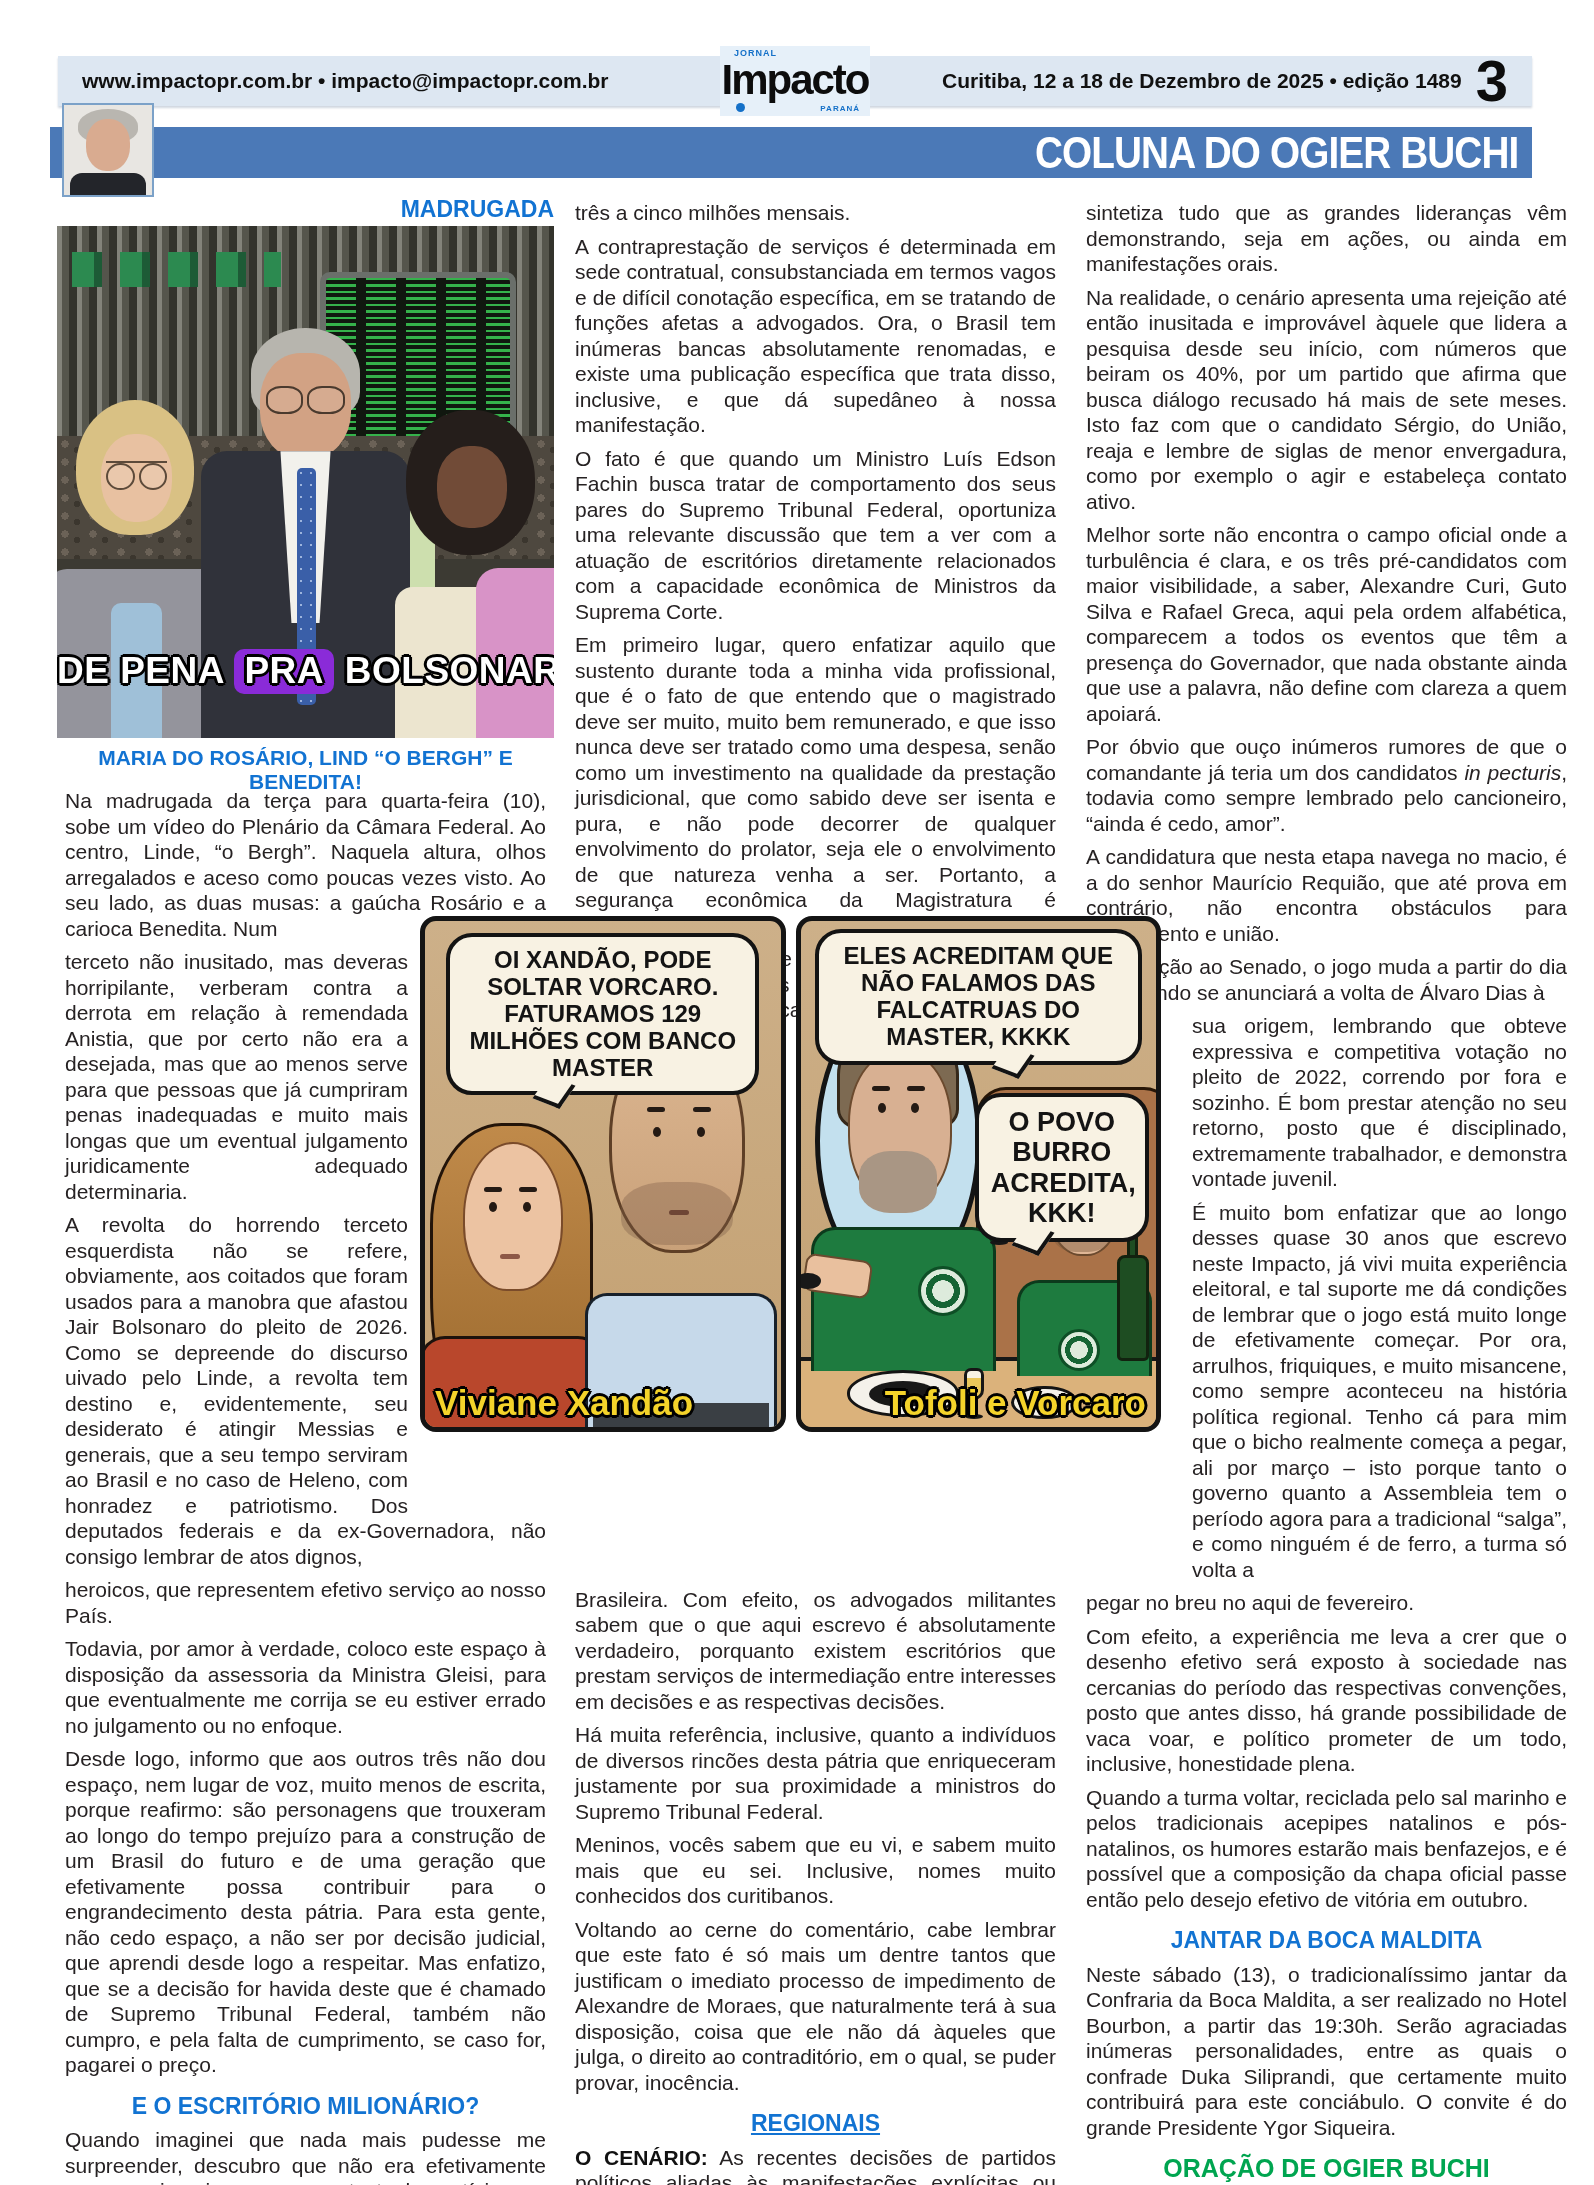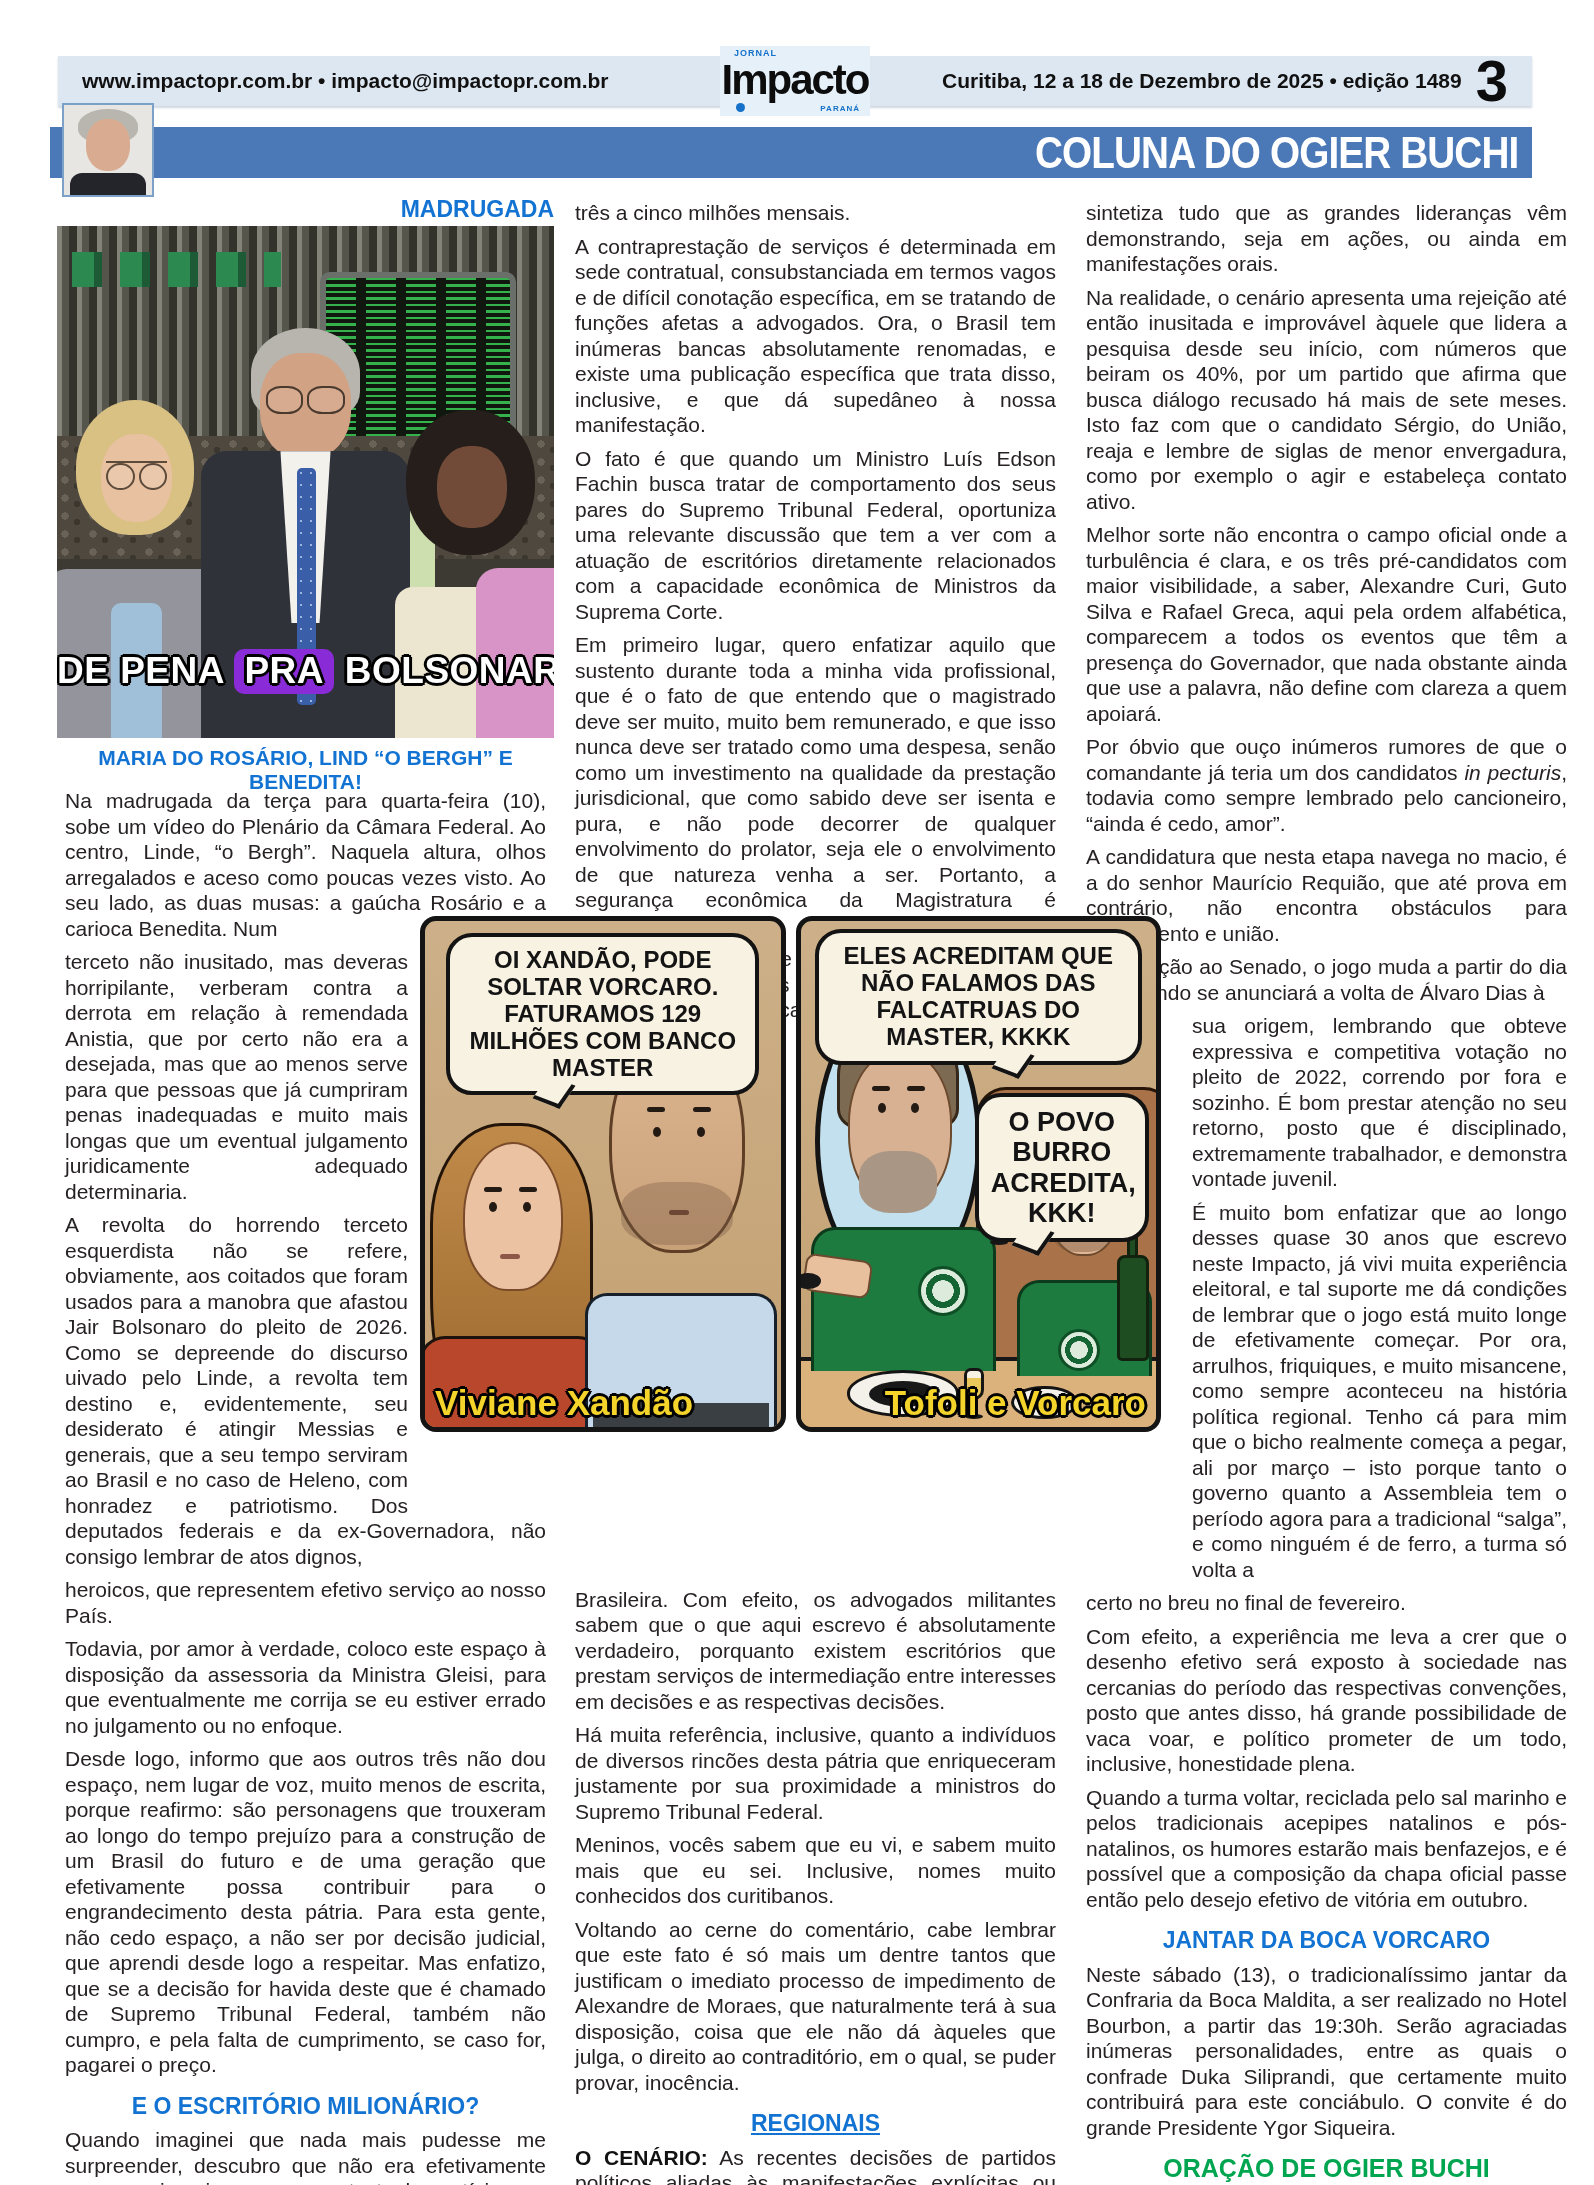--- a/index.html
+++ b/index.html
@@ -261,24 +261,24 @@
   <div class="flow" style="left:1078px;top:192px;width:497px;">
     <p>sintetiza tudo que as grandes lideranças vêm demonstrando, seja em ações, ou ainda em manifestações orais.</p>
     <p>Na realidade, o cenário apresenta uma rejeição até então inusitada e improvável àquele que lidera a pesquisa desde seu início, com números que beiram os 40%, por um partido que afirma que busca diálogo recusado há mais de sete meses. Isto faz com que o candidato Sérgio, do União, reaja e lembre de siglas de menor envergadura, como por exemplo o agir e estabeleça contato ativo.</p>
     <p>Melhor sorte não encontra o campo oficial onde a turbulência é clara, e os três pré-candidatos com maior visibilidade, a saber, Alexandre Curi, Guto Silva e Rafael Greca, aqui pela ordem alfabética, comparecem a todos os eventos que têm a presença do Governador, que nada obstante ainda que use a palavra, não define com clareza a quem apoiará.</p>
     <p><span>Por óbvio que ouço inúmeros rumores de que o comandante já teria um dos candidatos </span><span class="it">in pecturis</span><span>, todavia como sempre lembrado pelo cancioneiro, “ainda é cedo, amor”.</span></p>
     <p>A candidatura que nesta etapa navega no macio, é a do senhor Maurício Requião, que até prova em contrário, não encontra obstáculos para crescimento e união.</p>
     <p>Em relação ao Senado, o jogo muda a partir do dia 15, quando se anunciará a volta de Álvaro Dias à</p>
     <div class="wrap-spacer-left"></div>
     <p>sua origem, lembrando que obteve expressiva e competitiva votação no pleito de 2022, correndo por fora e sozinho. É bom prestar atenção no seu retorno, posto que é disciplinado, extremamente trabalhador, e demonstra vontade juvenil.</p>
     <p>É muito bom enfatizar que ao longo desses quase 30 anos que escrevo neste Impacto, já vivi muita experiência eleitoral, e tal suporte me dá condições de lembrar que o jogo está muito longe de efetivamente começar. Por ora, arrulhos, friquiques, e muito misancene, como sempre aconteceu na história política regional. Tenho cá para mim que o bicho realmente começa a pegar, ali por março – isto porque tanto o governo quanto a Assembleia tem o período agora para a tradicional “salga”, e como ninguém é de ferro, a turma só volta a</p>
-    <p>certo no breu no final de fevereiro.</p>
+    <p>pegar no breu no aqui de fevereiro.</p>
     <p>Com efeito, a experiência me leva a crer que o desenho efetivo será exposto à sociedade nas cercanias do período das respectivas convenções, posto que antes disso, há grande possibilidade de vaca voar, e político prometer de um todo, inclusive, honestidade plena.</p>
     <p>Quando a turma voltar, reciclada pelo sal marinho e pelos tradicionais acepipes natalinos e pós-natalinos, os humores estarão mais benfazejos, e é possível que a composição da chapa oficial passe então pelo desejo efetivo de vitória em outubro.</p>
-    <div class="inline-heading">JANTAR DA BOCA VORCARO</div>
+    <div class="inline-heading">JANTAR DA BOCA MALDITA</div>
     <p>Neste sábado (13), o tradicionalíssimo jantar da Confraria da Boca Maldita, a ser realizado no Hotel Bourbon, a partir das 19:30h. Serão agraciadas inúmeras personalidades, entre as quais o confrade Duka Siliprandi, que certamente muito contribuirá para este conciábulo. O convite é do grande Presidente Ygor Siqueira.</p>
     <div class="inline-heading green">ORAÇÃO DE OGIER BUCHI</div>
     <p class="prayer-text">Senhor, abençoe o Brasil, de fato, precisamos muito. Os recentes ventos comprovam o quanto precisamos. Amém!</p>
   </div>
 
   <div class="cartoon">
     <div class="panel">
       <div class="bubble" style="top:12px;left:6%;right:6%;">
         <span>OI XANDÃO, PODE SOLTAR VORCARO. FATURAMOS 129 MILHÕES COM BANCO MASTER</span>
         <i class="tail" style="left:90px;"></i>

